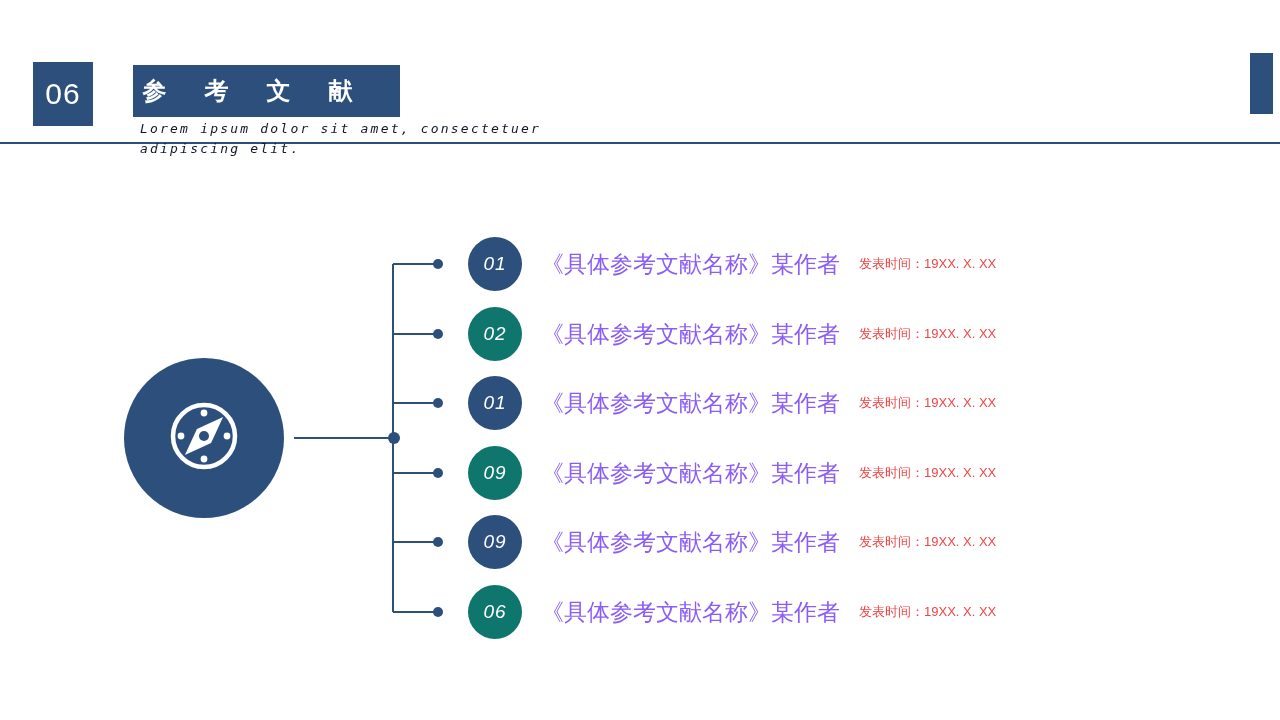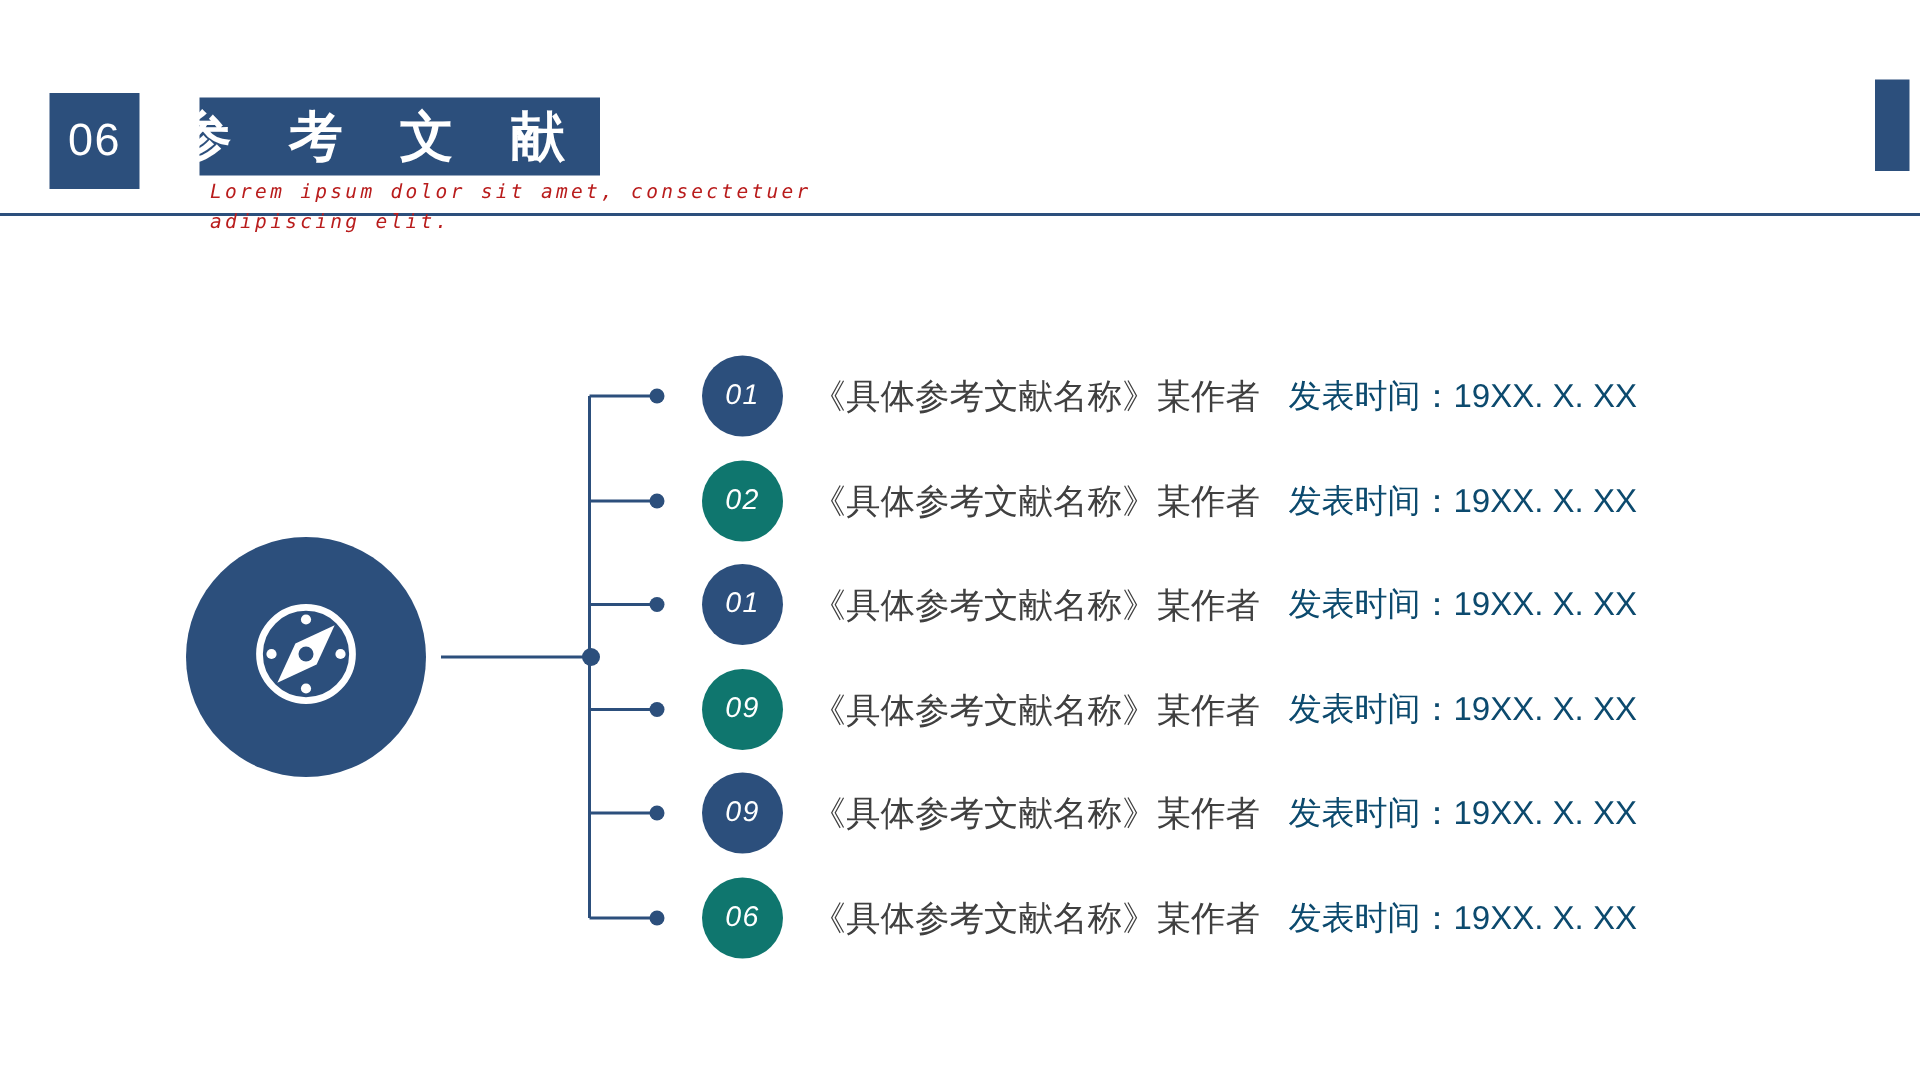--- a/index.html
+++ b/index.html
@@ -23,36 +23,36 @@
     font-size: 30px;
     display: flex; align-items: center; justify-content: center;
     letter-spacing: 1px;
   }
   .title-box {
     position: absolute;
     left: 133px; top: 25px;
     width: 267px; height: 52px;
     background: #2C4F7C;
     color: #ffffff;
-    font-size: 36px;
+    font-size: 24px;
     font-weight: bold;
     display: flex; align-items: center; justify-content: center;
     letter-spacing: 38px;
     white-space: nowrap;
   }
   .subtitle {
     position: absolute;
     left: 140px; top: 79px;
     width: 505px;
     font-family: "DejaVu Sans Mono", "Liberation Mono", monospace;
     font-style: italic;
     font-size: 13px;
     line-height: 20px;
     letter-spacing: 2.2px;
-    color: #b91c1c;
+    color: #0f172a;
     z-index: 2;
   }
   .divider {
     position: absolute;
     left: 0; top: 102px;
     width: 1280px; height: 2px;
     background: #2C4F7C;
   }
   .corner-accent {
     position: absolute;
@@ -119,30 +119,30 @@
     font-style: italic;
   }
   .num-circle.blue { background: #2C4F7C; }
   .num-circle.gray { background: #0f766e; }
   .ref-text {
     position: absolute;
     left: 148px; top: 0;
     height: 54px;
     display: flex; align-items: center;
     font-size: 23px;
-    color: #404040;
+    color: #8b5cf6;
     white-space: nowrap;
   }
   .ref-date {
     position: absolute;
     left: 466px; top: 0;
     height: 54px;
     display: flex; align-items: center;
-    font-size: 22px;
-    color: #0c4a6e;
+    font-size: 13px;
+    color: #ef4444;
     white-space: nowrap;
   }
 </style>
 </head>
 <body>
 
 <div class="slide">
 
   <div class="page-num-box">
     <span>06</span>

